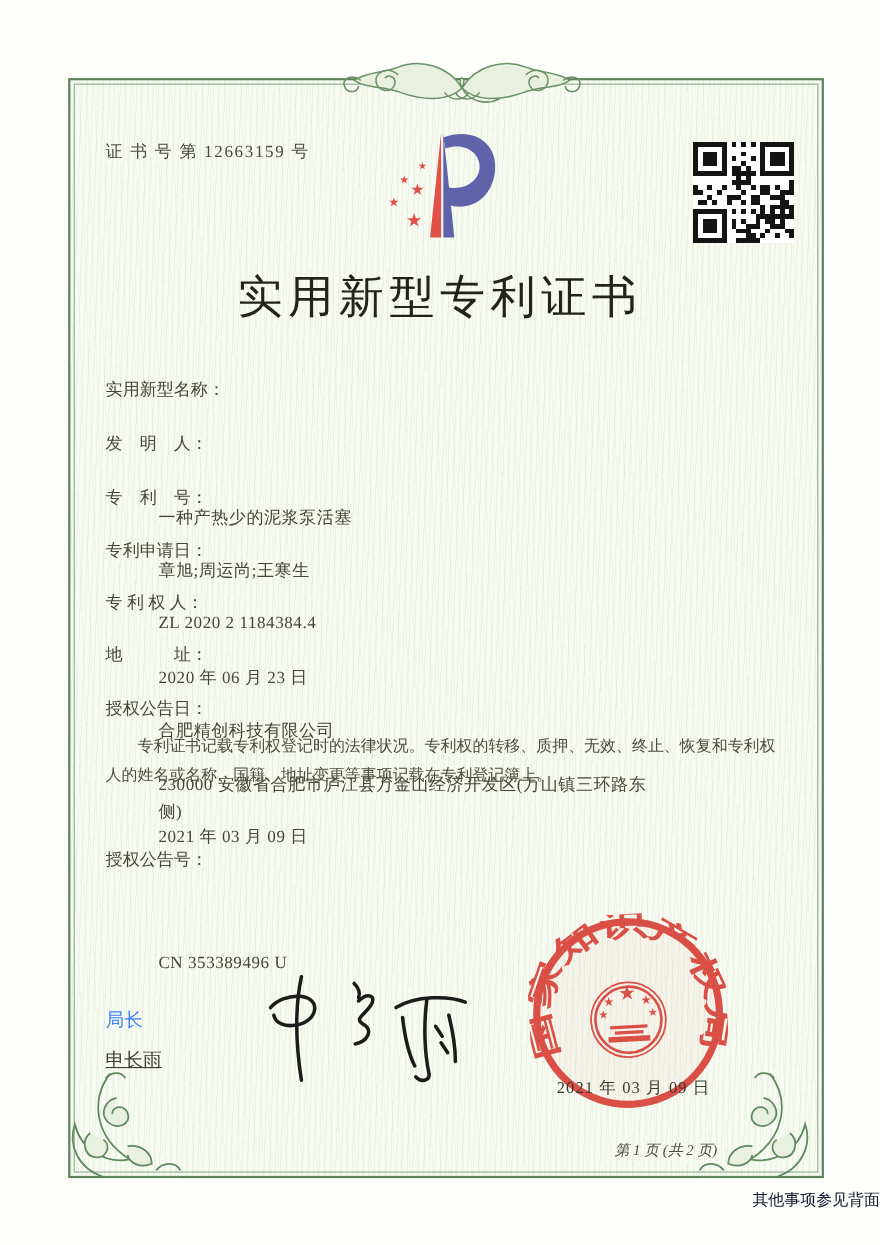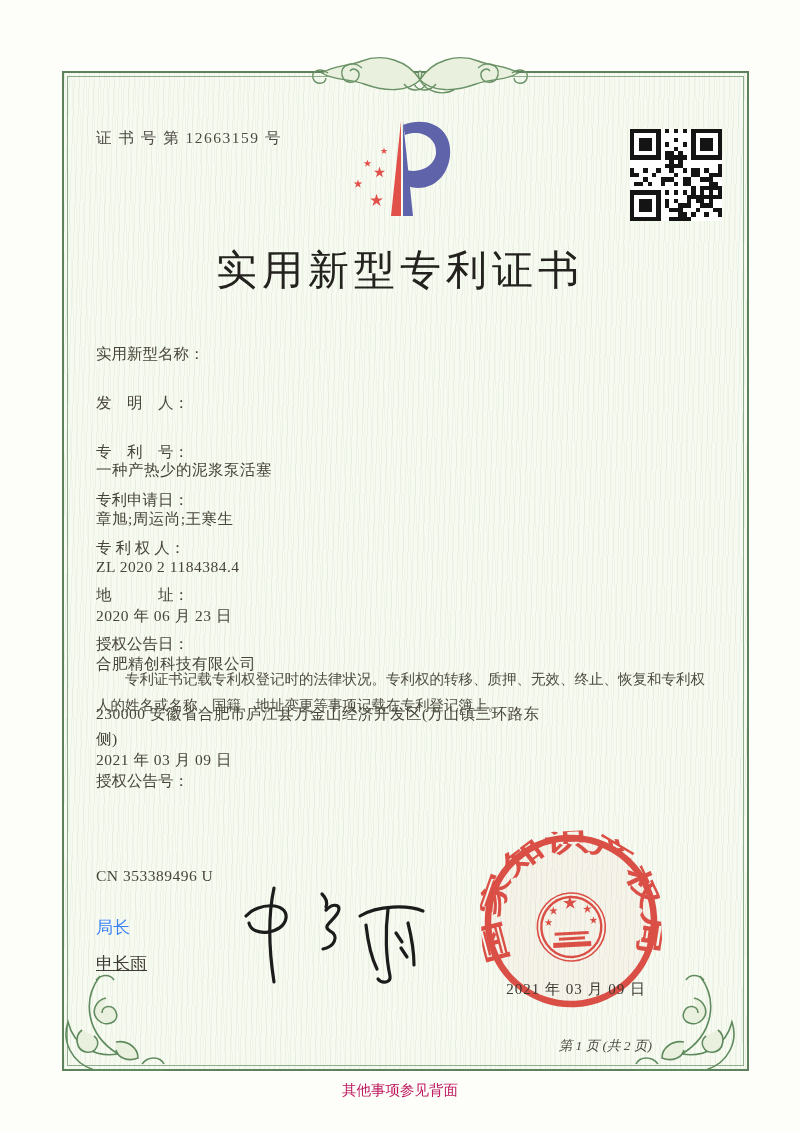--- a/index.html
+++ b/index.html
@@ -25,36 +25,36 @@
   .cert-number{position:absolute;left:96px;top:128px;font-size:15.5px;letter-spacing:1.5px;color:#4c4a42;}
   .logo{position:absolute;left:333px;top:111px;}
   .qr{position:absolute;left:630px;top:129px;width:92px;height:92px;}
   .title{
     position:absolute;left:0;top:243px;width:800px;text-align:center;
     font-size:41px;letter-spacing:5px;color:#23221e;font-weight:500;
   }
   
   .field-row{position:absolute;left:96px;width:620px;font-size:15.5px;color:#474539;display:flex;align-items:flex-start;flex-direction:column;}
   .field-label{display:inline-block;width:116px;flex:0 0 116px;white-space:pre;}
-  .field-value{letter-spacing:0.5px;}
+  .field-value{letter-spacing:0.5px;margin-left:48px;}
   .row0{top:344px}.row1{top:393px}.row2{top:442px}.row3{top:490px}.row4{top:538px}
   .row5{top:585px}.row6{top:634px}
   .addr-value{width:452px;line-height:1.62;}
   .grant-value{min-width:212px;}
   
   .body-text{position:absolute;left:96px;top:666px;width:622px;font-size:14.5px;line-height:26px;color:#4e4c40;}
   .body-text p{margin:0;text-indent:2em;}
   
   .commissioner{position:absolute;left:96px;top:916px;font-size:17px;color:#3b82f6;}
   .commissioner-name{position:absolute;left:96px;top:952px;font-size:17px;color:#3e3c34;text-decoration:underline;}
   .signature{position:absolute;left:222px;top:880px;}
   .seal{position:absolute;left:481px;top:831px;}
   .seal-date{position:absolute;left:478px;top:980px;width:196px;text-align:center;font-size:15px;color:#3a3831;letter-spacing:1px;}
   .page-indicator{position:absolute;left:0;top:1037px;width:652px;text-align:right;font-size:13.5px;color:#4c4a42;font-style:italic;}
-  .footer-note{position:absolute;left:0;top:1081px;width:800px;text-align:center;font-size:14.5px;color:#be185d;}
+  .footer-note{position:absolute;left:0;top:1081px;width:800px;text-align:right;font-size:14.5px;color:#0f172a;}
 </style>
 </head>
 <body>
 
 <div class="page">
 
   <div class="frame">
     <div class="frame-inner"></div>
   </div>
 

